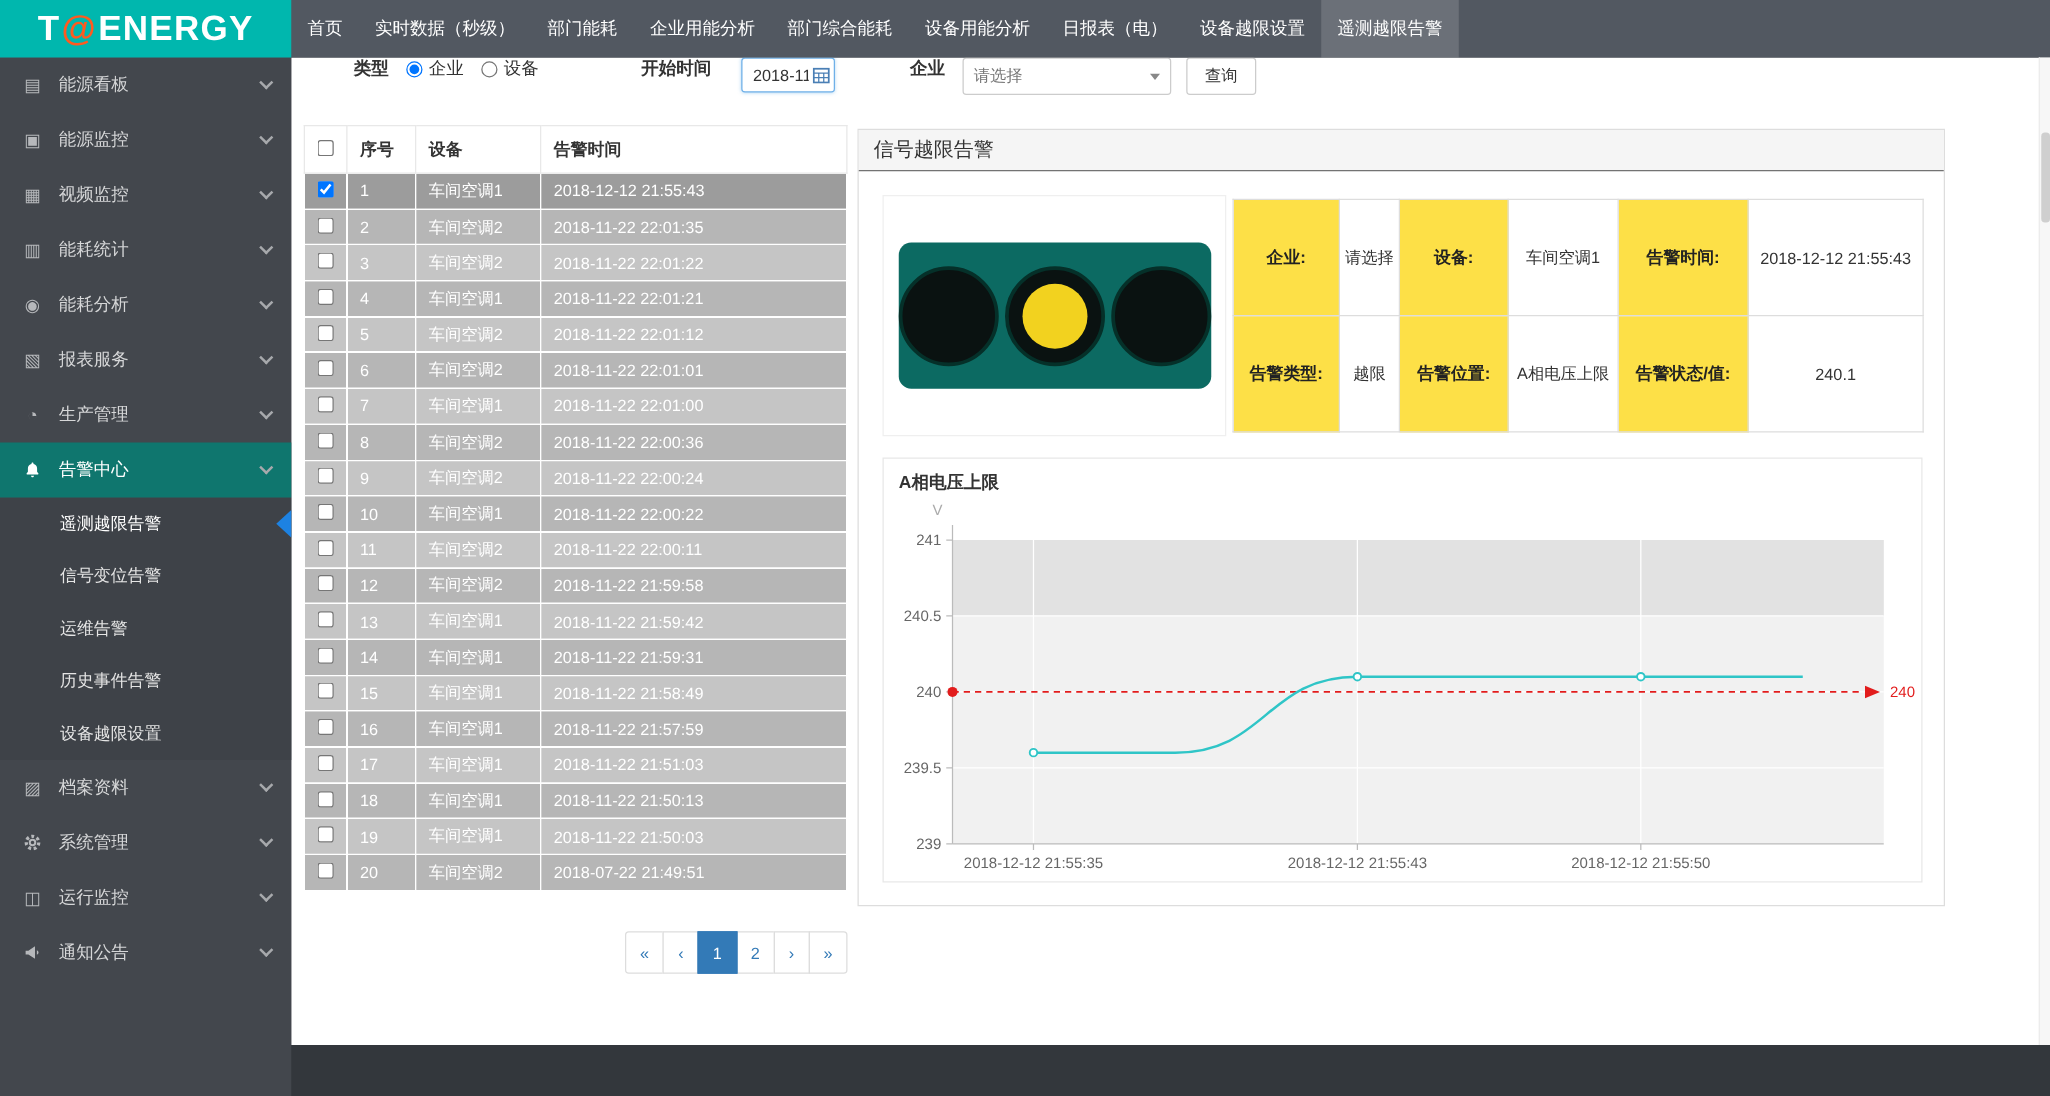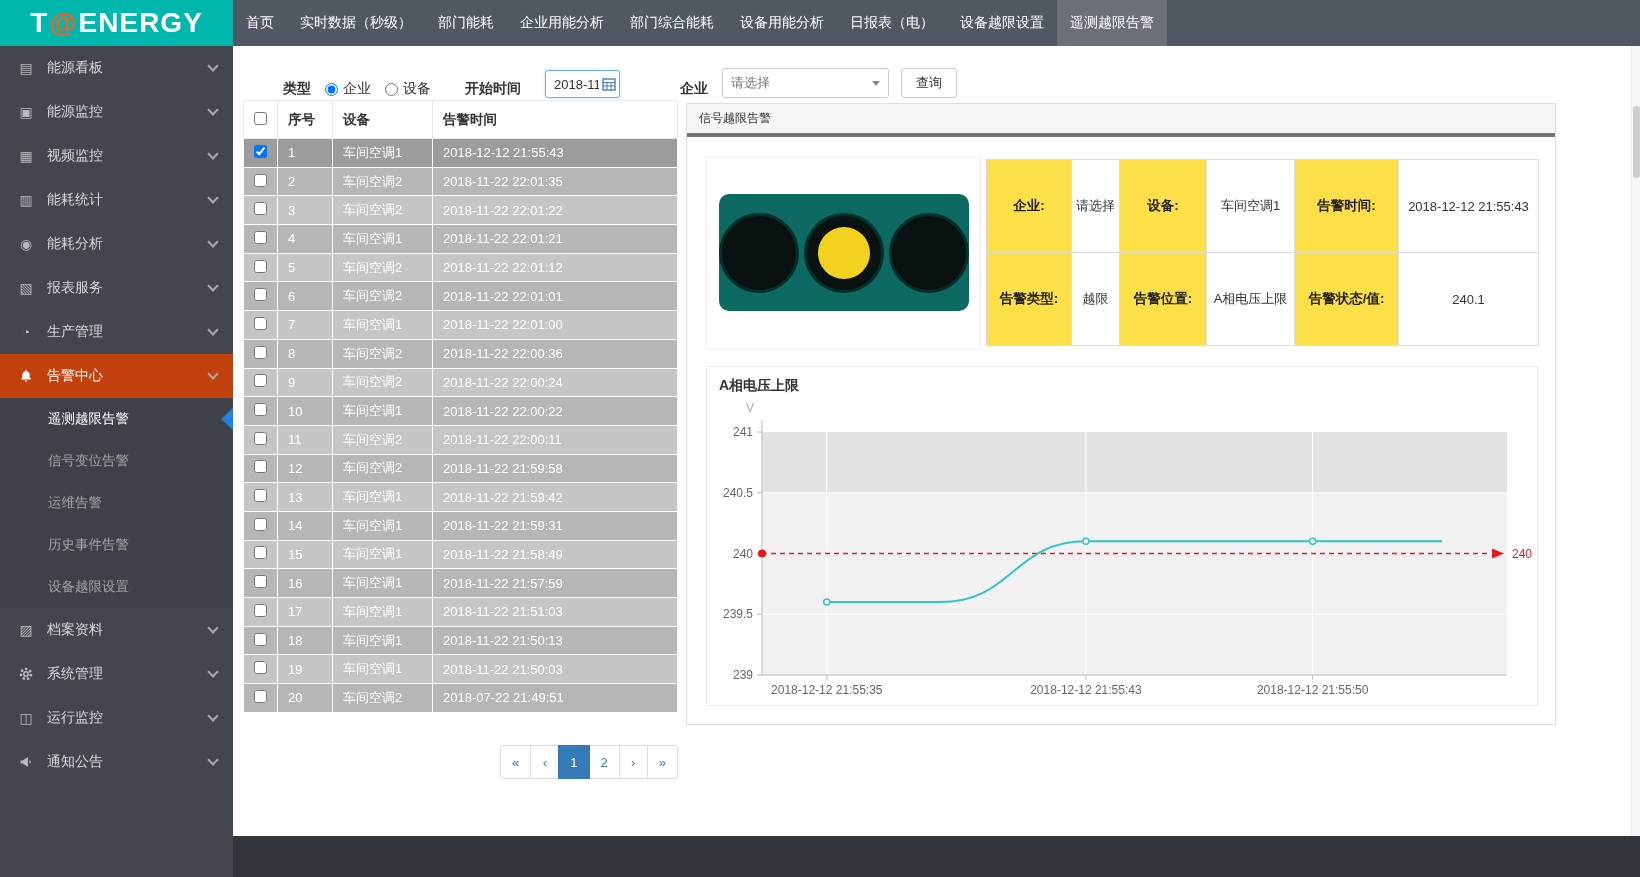--- a/index.html
+++ b/index.html
@@ -19,36 +19,36 @@
   .tb-icon{display:flex;align-items:center;cursor:pointer;color:#fff}
   .sys-title{font-size:14px;display:flex;align-items:center;gap:6px;cursor:pointer;white-space:nowrap}
   .caret-down{display:inline-block;width:0;height:0;border-left:5px solid transparent;border-right:5px solid transparent;border-top:5px solid #fff}
   .avatar{width:30px;height:30px;border-radius:50%;background:linear-gradient(180deg,#f4f6f8,#c9d1d8);border:1px solid #aab3ba}
 
   
   .sidebar{position:absolute;top:46px;left:0;bottom:0;width:233px;background:#43474d;color:#d6d7d8;z-index:8}
   .menu-item{height:44px;display:flex;align-items:center;padding:0 16px;font-size:14px;cursor:pointer;position:relative}
   .menu-item .mi-icon{width:20px;margin-right:11px;font-size:14px;color:#b6b8bb;text-align:center;display:flex;align-items:center;justify-content:center}
   .menu-item .chev{margin-left:auto;width:8px;height:8px;border-right:2px solid #a7a9ac;border-bottom:2px solid #a7a9ac;transform:rotate(45deg);margin-top:-4px}
-  .menu-item.active{background:#c2410c;color:#fff}
+  .menu-item.active{background:#0f766e;color:#fff}
   .menu-item.active .mi-icon{color:#fff}
   .submenu{background:#3e4248}
-  .sub-item{height:42px;display:flex;align-items:center;padding-left:48px;font-size:13.5px;color:#a3a3a3;cursor:pointer;position:relative}
+  .sub-item{height:42px;display:flex;align-items:center;padding-left:48px;font-size:13.5px;color:#e5e5e5;cursor:pointer;position:relative}
   .sub-item.active{color:#fff}
   .sub-item.active::after{content:"";position:absolute;right:0;top:50%;margin-top:-11px;
       border-right:12px solid #1d82e2;border-top:11px solid transparent;border-bottom:11px solid transparent}
 
   
   .content{position:absolute;left:233px;top:46px;width:1407px;height:790px;background:#fff}
 
   
-  .filter-row{position:absolute;top:20px;left:50px;display:flex;align-items:flex-end;height:32px}
+  .filter-row{position:absolute;top:0;left:50px;display:flex;align-items:flex-start;height:32px}
   .flabel{font-size:14px;font-weight:bold;color:#333;white-space:nowrap}
   .radio{display:flex;align-items:center;gap:5px;font-size:14px;color:#333;margin-left:14px;cursor:pointer}
-  .gap-a{margin-left:34px}.gap-b{margin-left:60px}
+  .gap-a{margin-left:82px}.gap-b{margin-left:60px}
   .date-input{position:relative;margin-left:24px}
   .date-input input{width:75px;height:28px;border:1px solid #6fb0e8;border-radius:3px;padding:0 20px 0 8px;
       font-size:13px;color:#333;outline:none;box-shadow:0 0 3px rgba(102,175,233,.5);font-family:inherit}
   .cal-icon{position:absolute;right:4px;top:7px;display:flex}
   .ui-select{margin-left:14px;width:167px;height:30px;border:1px solid #ccc;border-radius:3px;background:#fff;
       display:flex;align-items:center;justify-content:space-between;padding:0 8px;font-size:13px;color:#777;cursor:pointer}
   .ui-select .sel-caret{width:0;height:0;border-left:4px solid transparent;border-right:4px solid transparent;border-top:5px solid #888}
   .query-btn{margin-left:12px;height:30px;padding:0 14px;border:1px solid #ccc;border-radius:3px;background:#fff;
       font-size:13px;color:#333;cursor:pointer;font-family:inherit}
 
@@ -69,22 +69,22 @@
   
   .pagination{position:absolute;top:645px;right:0;display:flex}
   .page-btn{min-width:29px;height:34px;padding:0 11px;display:flex;align-items:center;justify-content:center;
       border:1px solid #ddd;margin-left:-1px;color:#337ab7;background:#fff;font-size:13px;cursor:pointer;user-select:none}
   .page-btn:first-child{border-radius:3px 0 0 3px}
   .page-btn:last-child{border-radius:0 3px 3px 0}
   .page-btn.active{background:#337ab7;border-color:#337ab7;color:#fff;z-index:2}
 
   
   .right-panel{position:absolute;left:453px;top:57px;width:870px;height:622px;background:#fff;border:1px solid #ddd}
-  .panel-header{height:33px;background:#f5f5f5;border-bottom:4px solid #737373;display:flex;align-items:center;
-      padding-left:12px;font-size:12px;color:#333;font-weight:500}
+  .panel-header{height:33px;background:#f5f5f5;border-bottom:1px solid #737373;display:flex;align-items:center;
+      padding-left:12px;font-size:16px;color:#333;font-weight:500}
 
   .traffic-box{position:absolute;left:19px;top:52px;width:275px;height:193px;border:1px solid #efefef;
       display:flex;align-items:center;justify-content:center}
   .traffic-body{width:250px;height:117px;background:#0c6a62;border-radius:10px;display:flex;align-items:center;justify-content:center;gap:5px}
   .lamp{width:80px;height:80px;border-radius:50%;background:#0a1211;border:3px solid #053029;
       display:flex;align-items:center;justify-content:center}
   .lamp .bulb{width:52px;height:52px;border-radius:50%;background:#f2d21f}
 
   .detail-table{position:absolute;left:299px;top:55px;width:552px;border-collapse:collapse;table-layout:fixed}
   .detail-table th,.detail-table td{border:1px solid #ddd;height:93px;text-align:center;vertical-align:middle;

